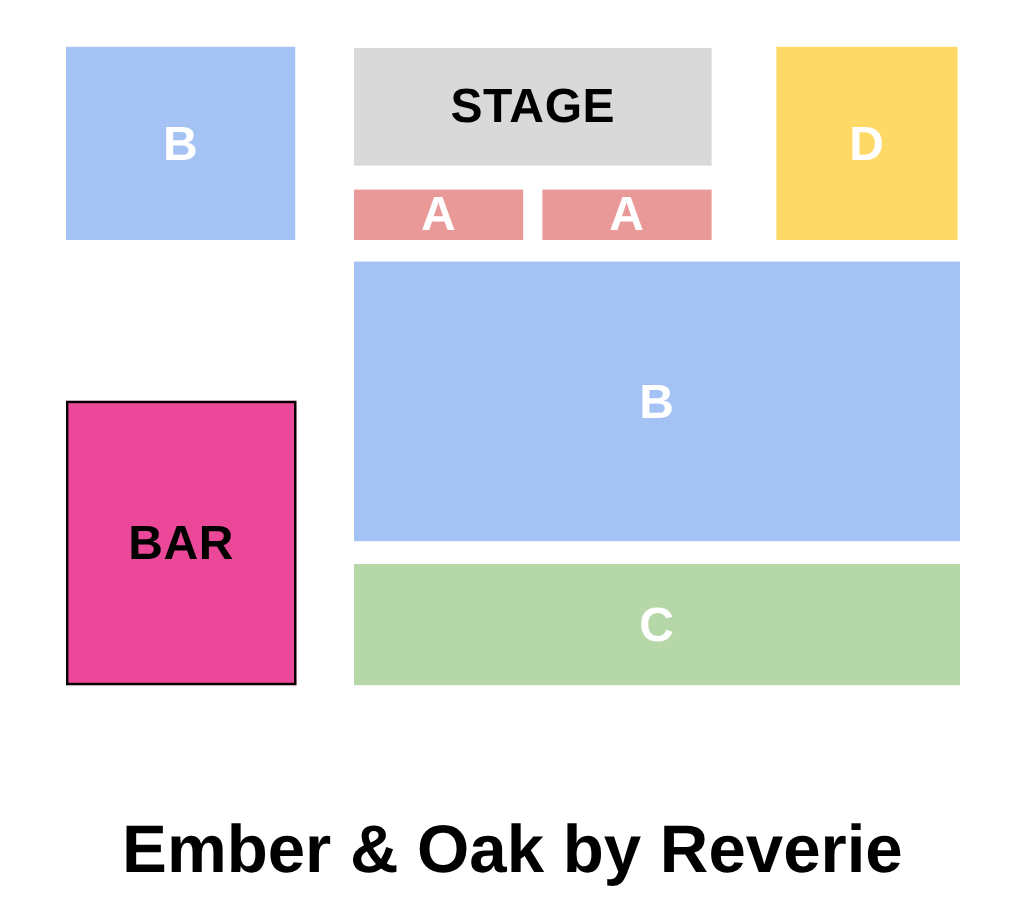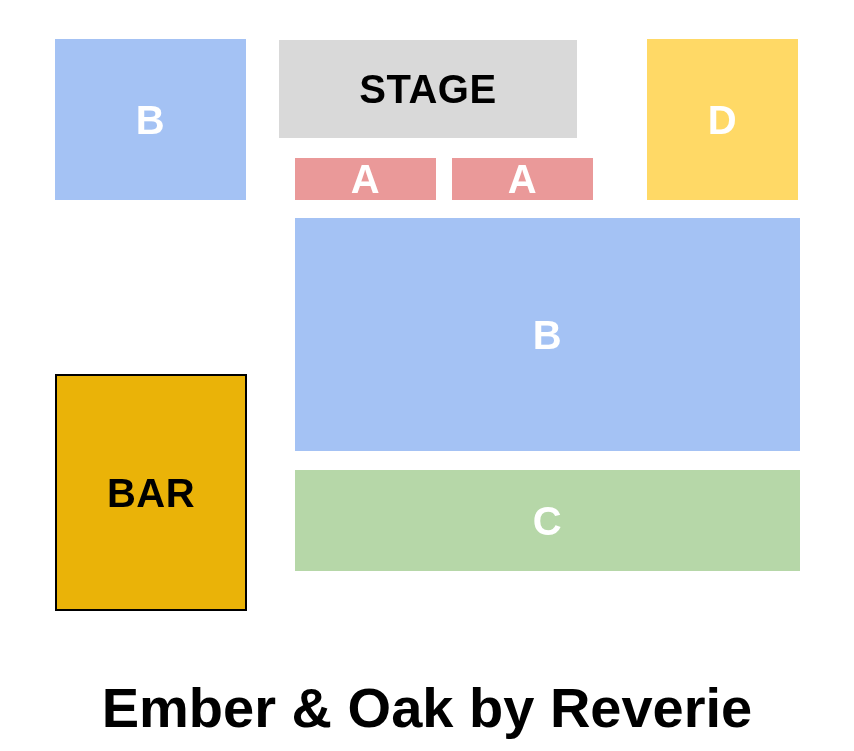--- a/index.html
+++ b/index.html
@@ -24,21 +24,21 @@
   }
   .box-label {
     font-weight: 700;
     font-size: 40px;
     line-height: 1;
     letter-spacing: 0.5px;
     user-select: none;
   }
   
   #section-b-upper { left: 55px;  top: 39px;  width: 191px; height: 161px; }
-  #stage           { left: 279px; top: 40px;  width: 298px; height: 98px; text-align: center;  }
+  #stage           { left: 295px; top: 40px;  width: 298px; height: 98px; text-align: center;  }
   #section-d       { left: 647px; top: 39px;  width: 151px; height: 161px; }
   #section-a-left  { left: 295px; top: 158px; width: 141px; height: 42px;  }
   #section-a-right { left: 452px; top: 158px; width: 141px; height: 42px;  }
   #section-b-main  { left: 295px; top: 218px; width: 505px; height: 233px; }
   #section-c       { left: 295px; top: 470px; width: 505px; height: 101px; }
   #bar             { left: 55px;  top: 334px; width: 192px; height: 237px; border: 2px solid #000; }
   #venue-title {
     position: absolute;
     left: 0;
     top: 680px;
@@ -76,19 +76,19 @@
   </div>
 
   <div class="box" id="section-b-main" style="background-color: rgb(164, 194, 244);">
     <span class="box-label" style="color: rgb(255, 255, 255);">B</span>
   </div>
 
   <div class="box" id="section-c" style="background-color: rgb(182, 215, 168);">
     <span class="box-label" style="color: rgb(255, 255, 255);">C</span>
   </div>
 
-  <div class="box" id="bar" style="background-color: #eab308; border-color: rgb(0, 0, 0); margin-top: 40px;">
+  <div class="box" id="bar" style="background-color: #ec4899; border-color: rgb(0, 0, 0);">
     <span class="box-label" style="color: rgb(0, 0, 0);">BAR</span>
   </div>
 
   <div id="venue-title">Ember &amp; Oak by Reverie</div>
 
 </div>
 
 </body></html>

